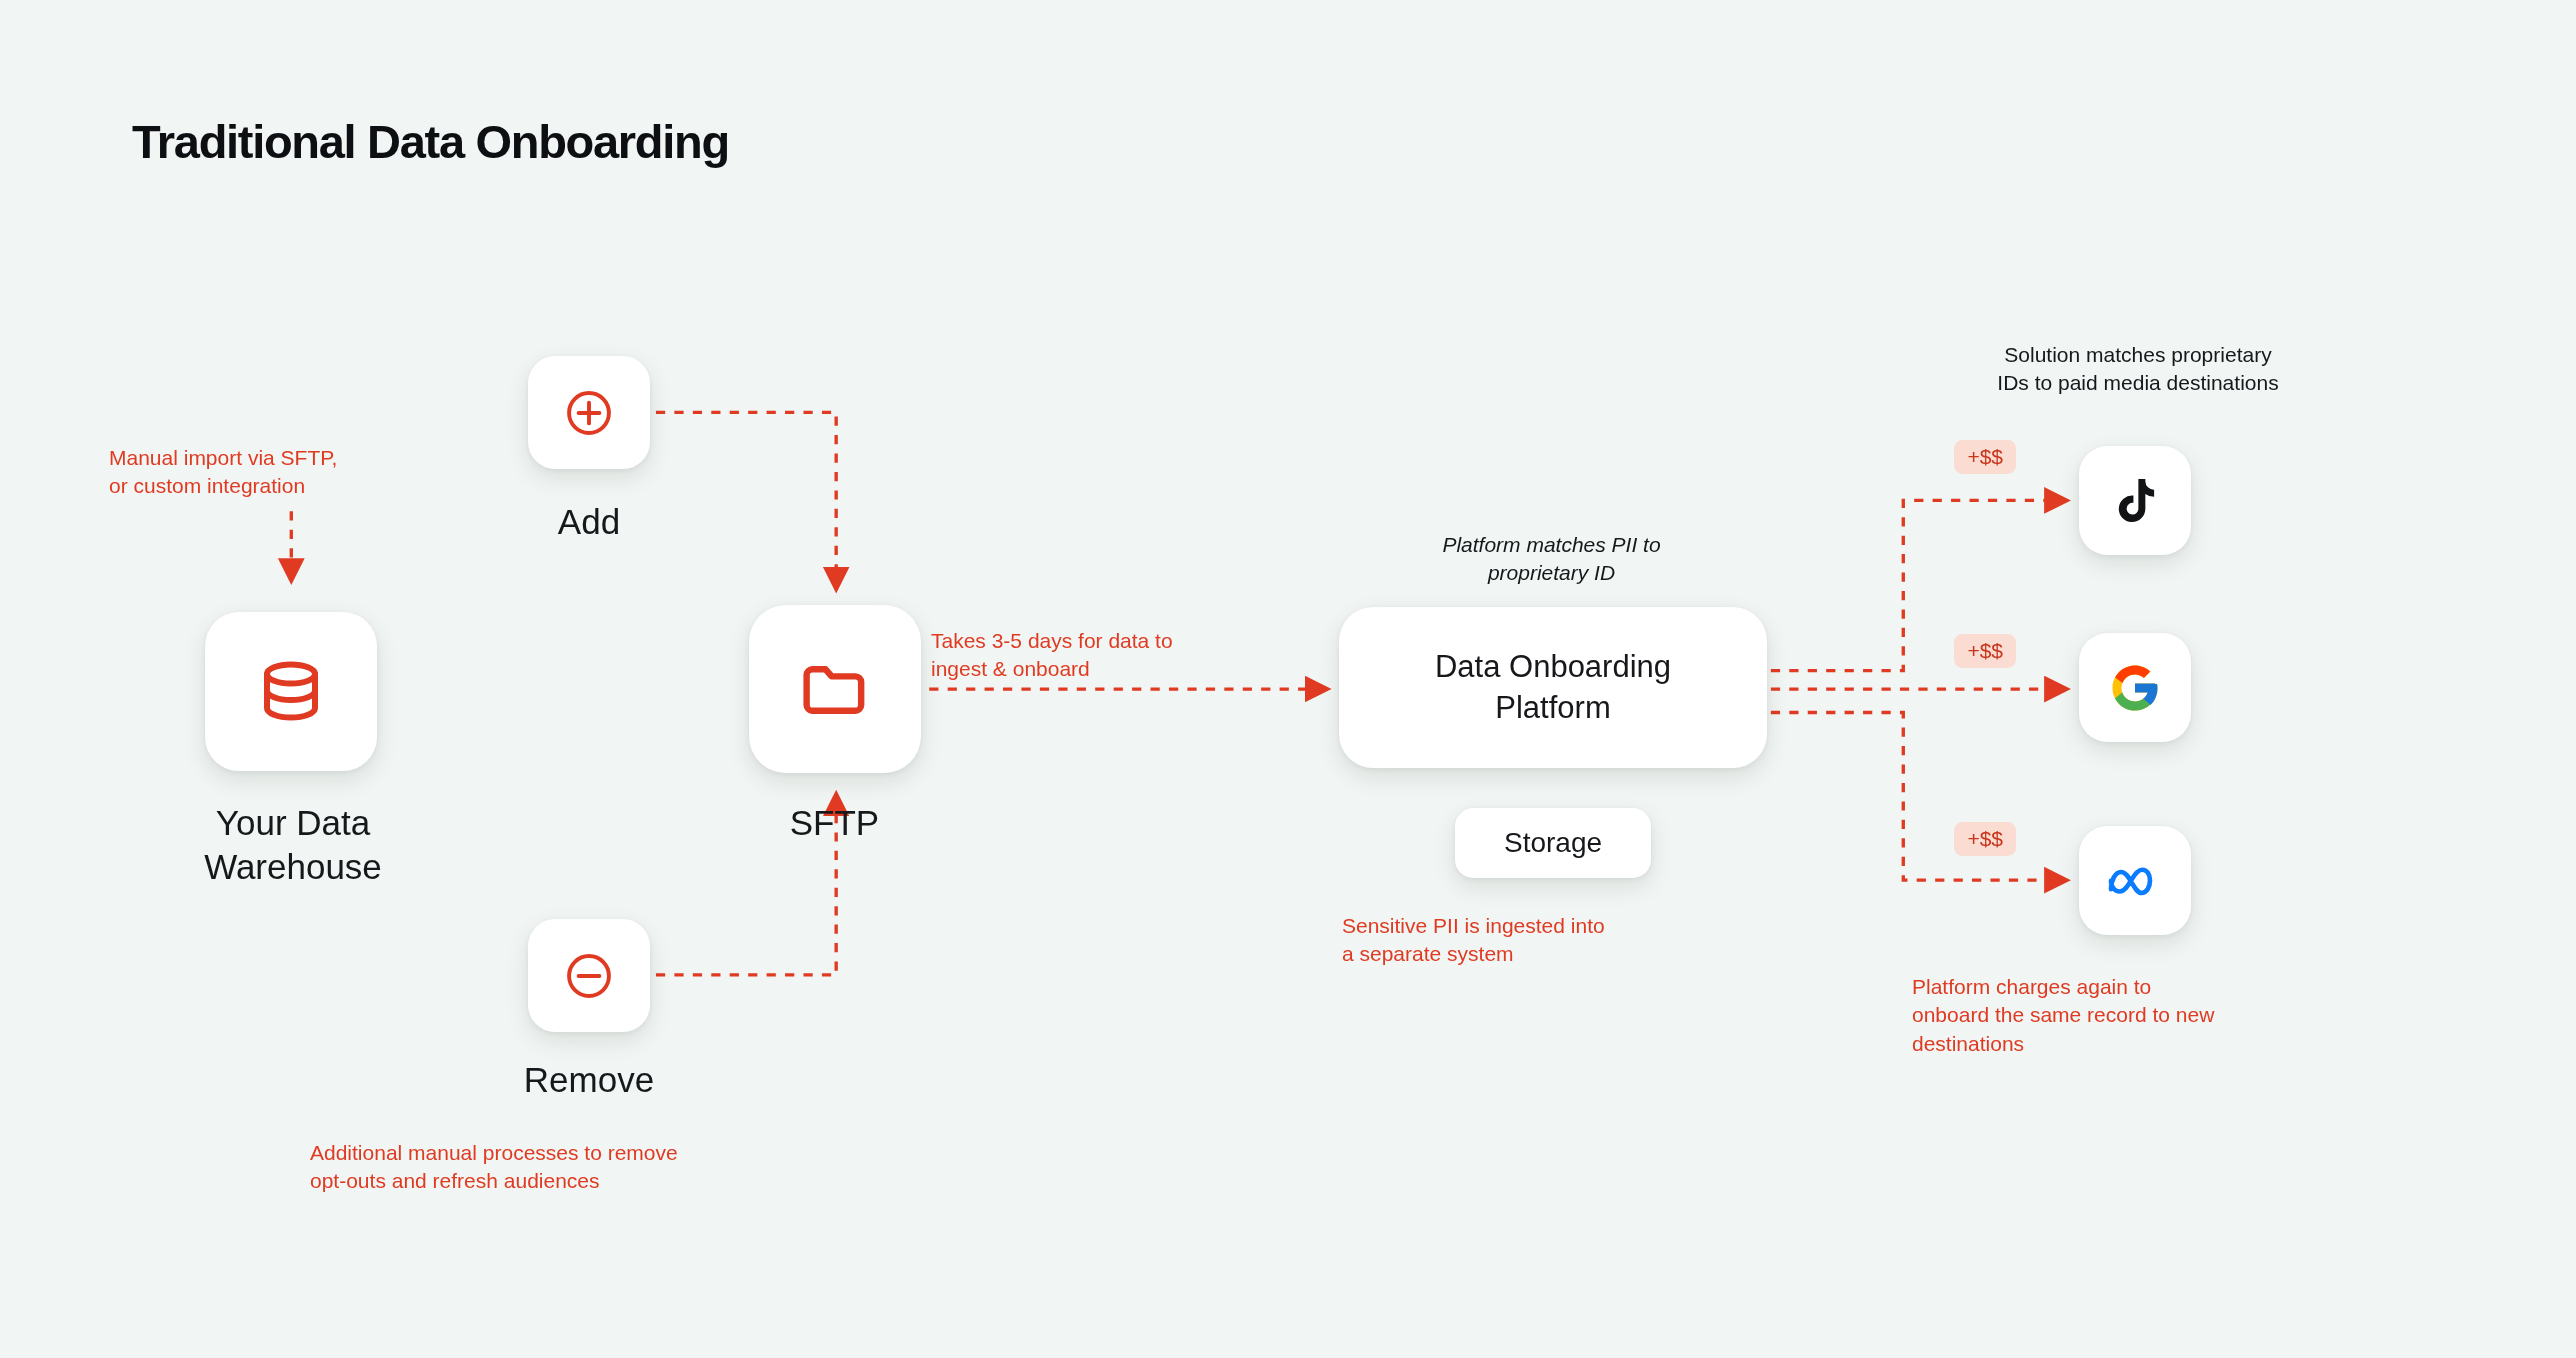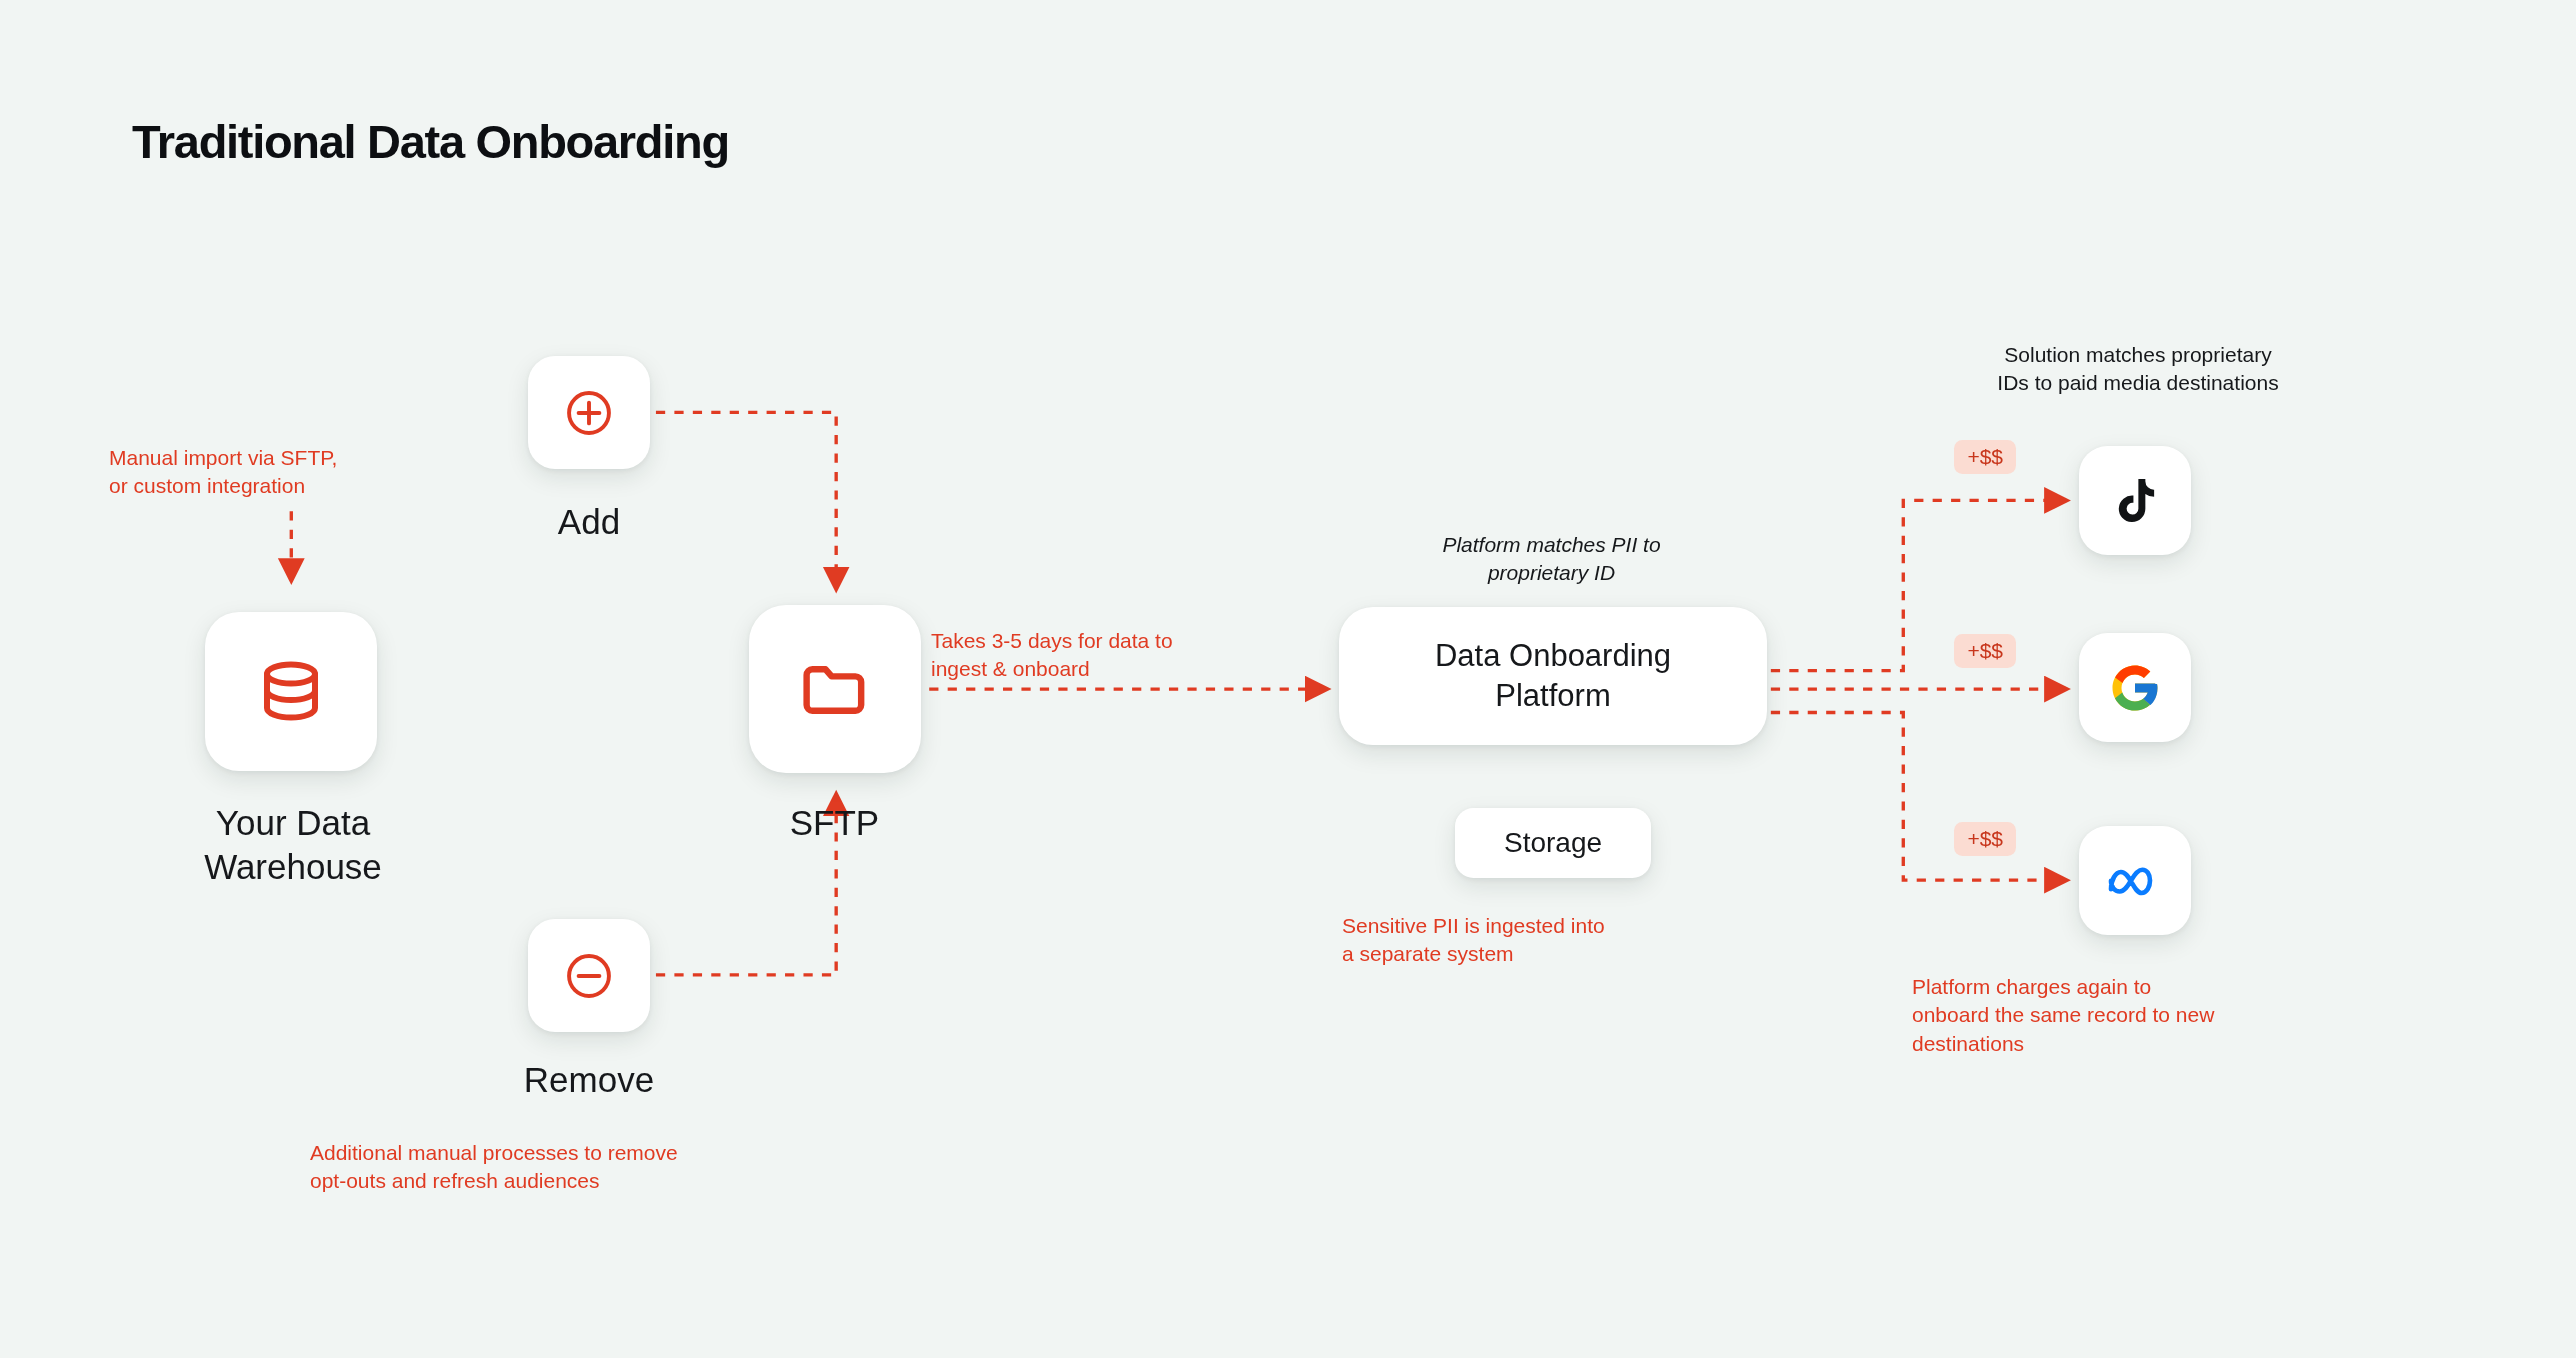--- a/index.html
+++ b/index.html
@@ -76,21 +76,21 @@
     width: 2576px;
     height: 1358px;
     pointer-events: none;
   }
 
   
   #warehouse-card { left: 205px; top: 612px; width: 172px; height: 159px; border-radius: 34px;}
   #add-card      { left: 528px; top: 356px; width: 122px; height: 113px; border-radius: 27px;}
   #remove-card   { left: 528px; top: 919px; width: 122px; height: 113px; border-radius: 27px;}
   #sftp-card     { left: 749px; top: 605px; width: 172px; height: 168px; border-radius: 37px;}
-  #platform-card { left: 1339px; top: 607px; width: 428px; height: 138px; border-radius: 34px;}
+  #platform-card { left: 1339px; top: 607px; width: 428px; height: 161px; border-radius: 34px;}
   #storage-card  { left: 1455px; top: 808px; width: 196px; height: 70px; border-radius: 18.4px; }
   #dest-tiktok   { left: 2079px; top: 446px; width: 112px; height: 109px; border-radius: 28.5px;}
   #dest-google   { left: 2079px; top: 633px; width: 112px; height: 109px; border-radius: 28.5px;}
   #dest-meta     { left: 2079px; top: 826px; width: 112px; height: 109px; border-radius: 28.5px;}
 
   .platform-text {
     font-size: 31px;
     line-height: 1.3;
     text-align: center;
     color: #16181b;

